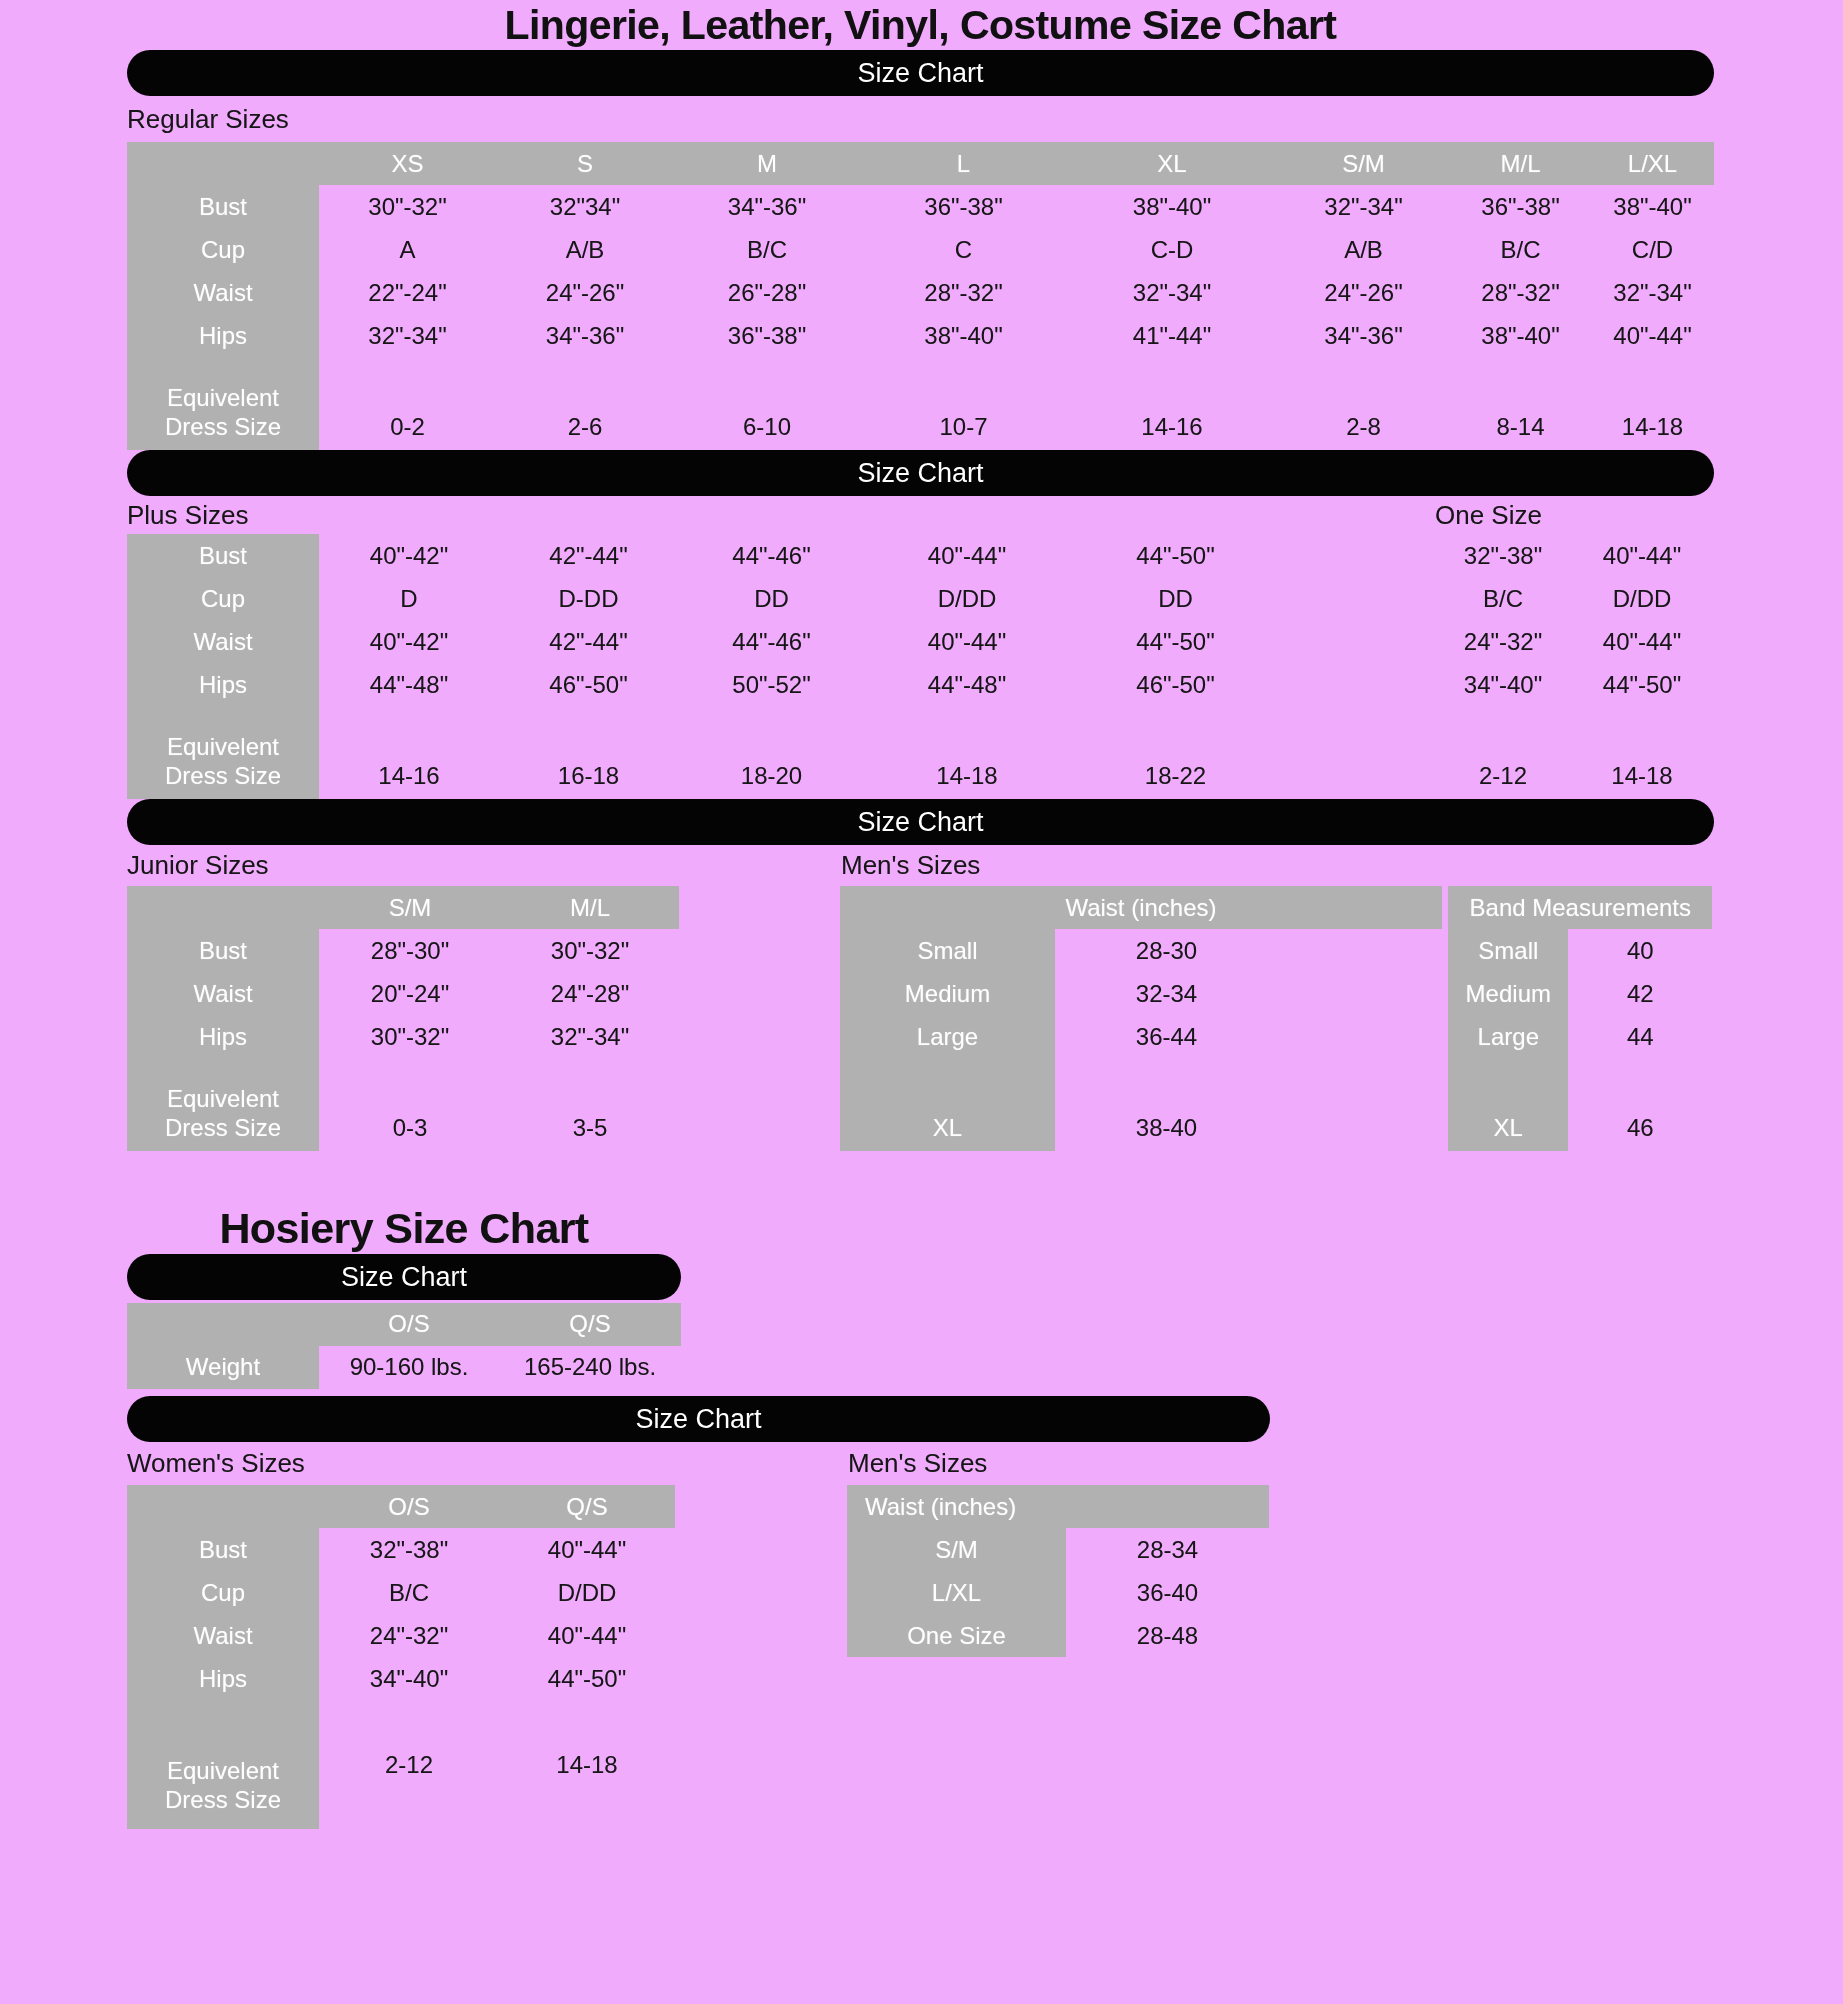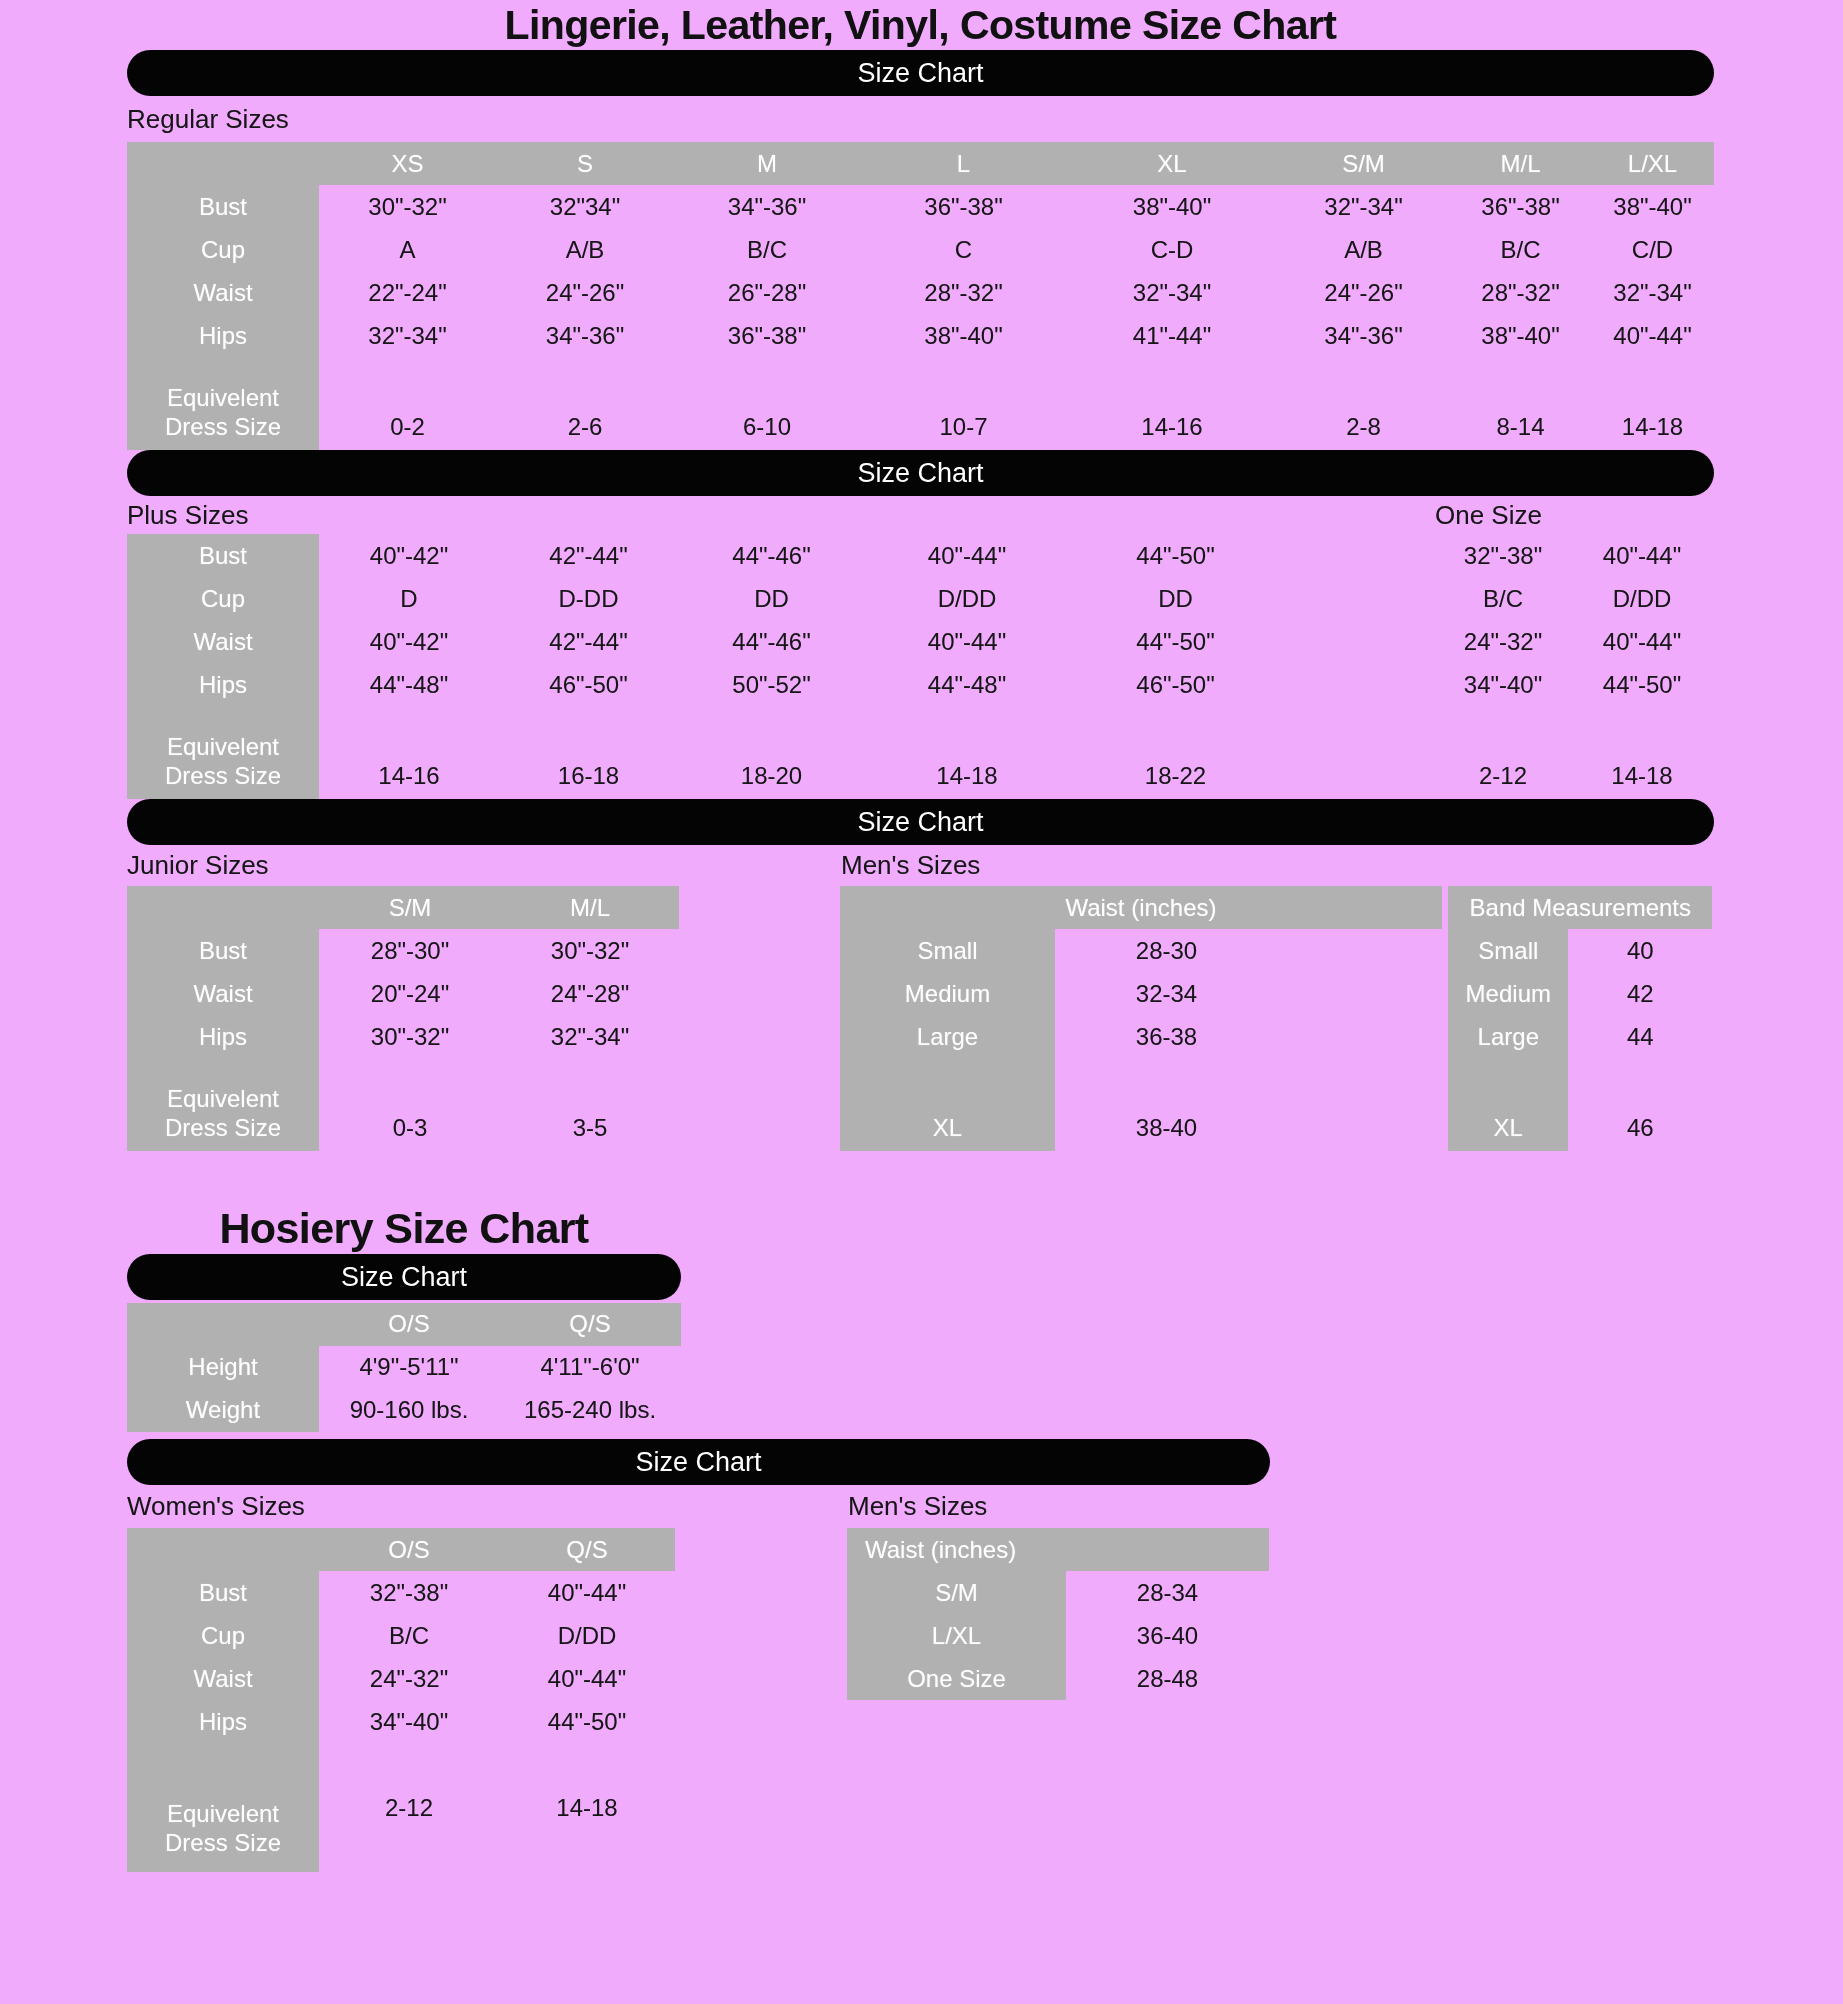--- a/index.html
+++ b/index.html
@@ -285,21 +285,21 @@
       <td class="sp"></td>
       <th class="g">Medium</th>
       <td>42</td>
     </tr>
     <tr>
       <th class="g">Hips</th>
       <td>30"-32"</td>
       <td>32"-34"</td>
       <td class="sp"></td>
       <th class="g">Large</th>
-      <td>36-38</td>
+      <td>36-44</td>
       <td class="sp"></td>
       <td class="sp"></td>
       <th class="g">Large</th>
       <td>44</td>
     </tr>
     <tr class="equiv">
       <th class="g two-line">Equivelent
 Dress Size</th>
       <td>0-3</td>
       <td>3-5</td>
@@ -322,25 +322,20 @@
     <colgroup>
         <col style="width:192px">
         <col style="width:180px">
         <col style="width:182px">
       </colgroup>
     <tbody>
         <tr>
       <th class="g"></th>
       <th class="g">O/S</th>
       <th class="g">Q/S</th>
-    </tr>
-    <tr>
-      <th class="g">Height</th>
-      <td>4'9"-5'11"</td>
-      <td>4'11"-6'0"</td>
     </tr>
     <tr>
       <th class="g">Weight</th>
       <td>90-160 lbs.</td>
       <td>165-240 lbs.</td>
     </tr>
   </tbody>
     </table>
 
 

